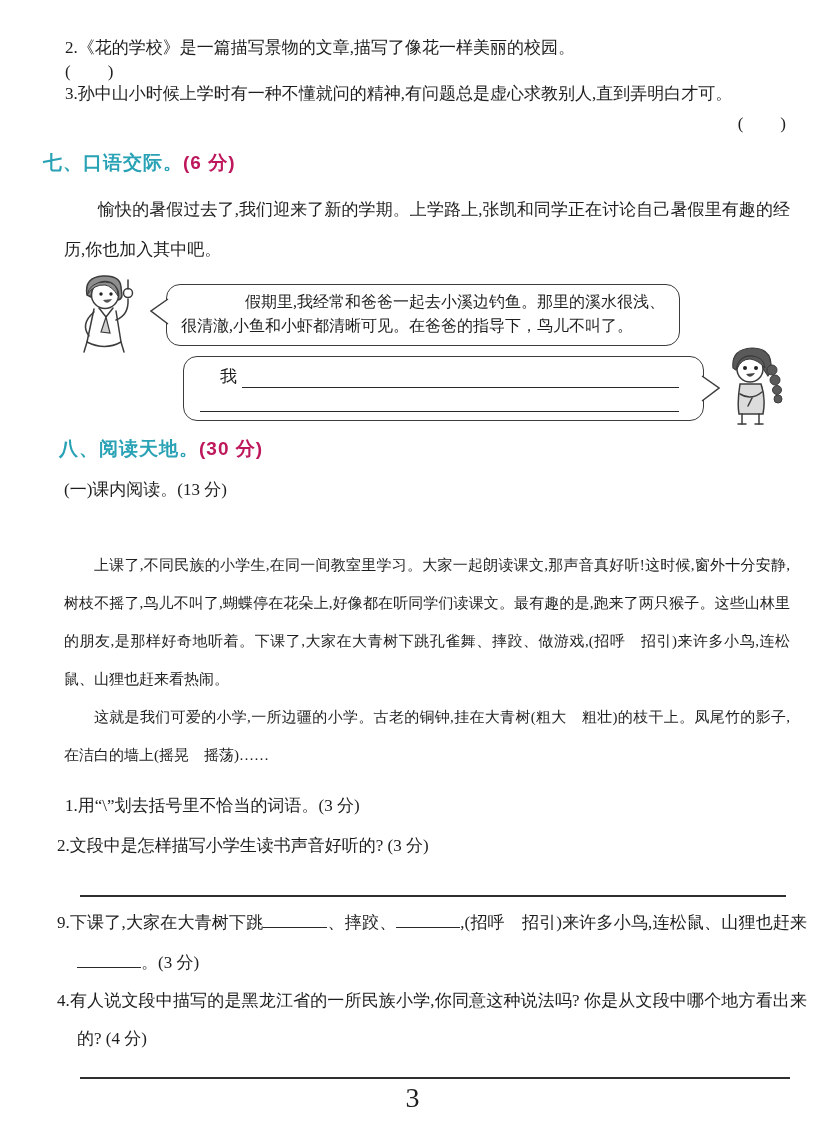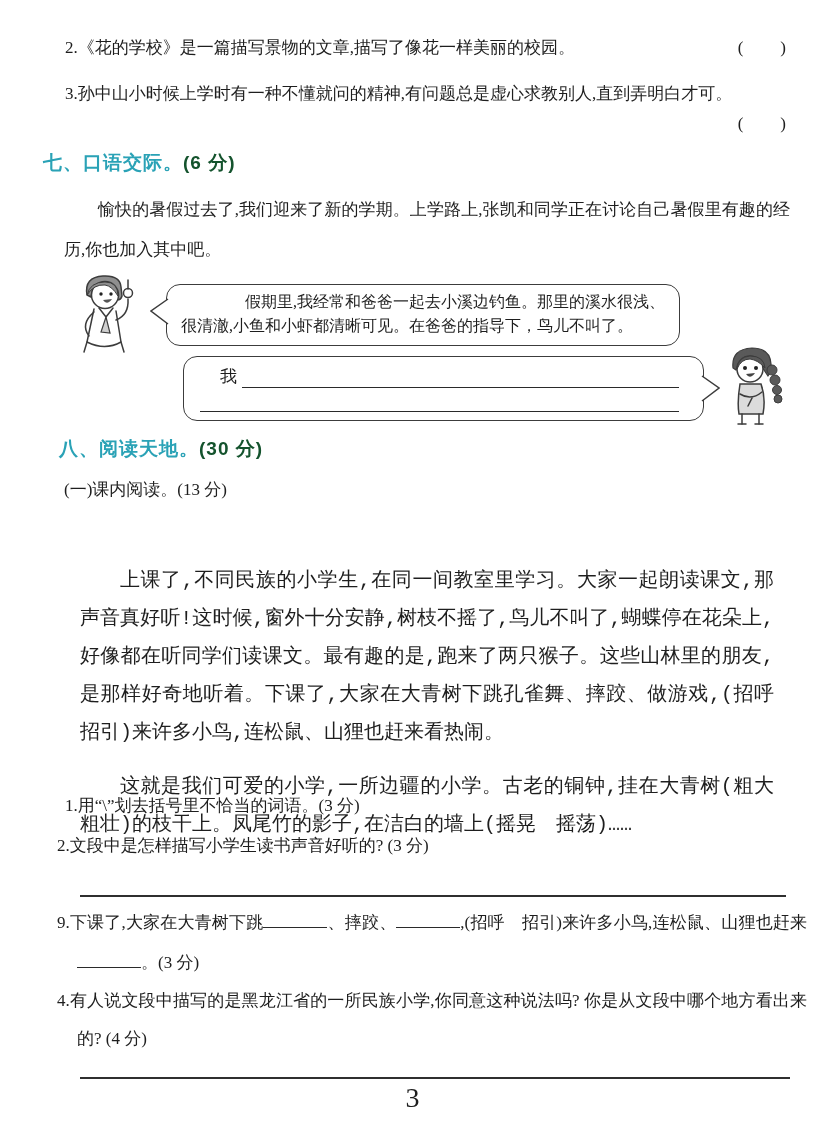--- a/index.html
+++ b/index.html
@@ -6,32 +6,32 @@
   .page{
     position:relative;
     width:825px;height:1122px;
     background:#ffffff;
     font-family:"Liberation Serif","DejaVu Serif",serif;
     color:#1e1e1e;
     overflow:hidden;
   }
   .abs{position:absolute;}
   .body-text{font-size:17px;line-height:24px;}
-  .judge-row{display:flex;justify-content:space-between;align-items:flex-start;}
+  .judge-row{display:flex;justify-content:space-between;align-items:flex-start;flex-direction:column;}
   .brackets{white-space:nowrap;font-size:17px;letter-spacing:1px;}
   .paren-gap{display:inline-block;width:36px;}
   .sec-head{
     font-family:"Liberation Sans","DejaVu Sans",sans-serif;
     font-weight:bold;font-size:19px;color:#2aa2b6;letter-spacing:1px;
   }
-  .sec-score{color:#14532d;font-weight:bold;}
+  .sec-score{color:#be185d;font-weight:bold;}
   .para{
     font-size:17px;line-height:40px;text-align:justify;text-indent:2em;margin:0;
   }
-  .passage p{font-size:20px;line-height:38px;text-align:justify;text-indent:2em;margin:16px;font-family:Liberation Mono, monospace;}
+  .passage p{font-size:15px;line-height:38px;text-align:justify;text-indent:2em;margin:0;}
   .passage-title{
     font-family:"Liberation Sans","DejaVu Sans",sans-serif;
     font-weight:bold;font-size:17.5px;text-align:center;
   }
   .subsection{font-size:17px;}
   .question{font-size:17px;line-height:40px;text-align:justify;
     padding-left:20px;text-indent:-20px;}
   .bubble{
     position:absolute;background:#fff;
     border:1.5px solid #3c3c3c;border-radius:14px;

